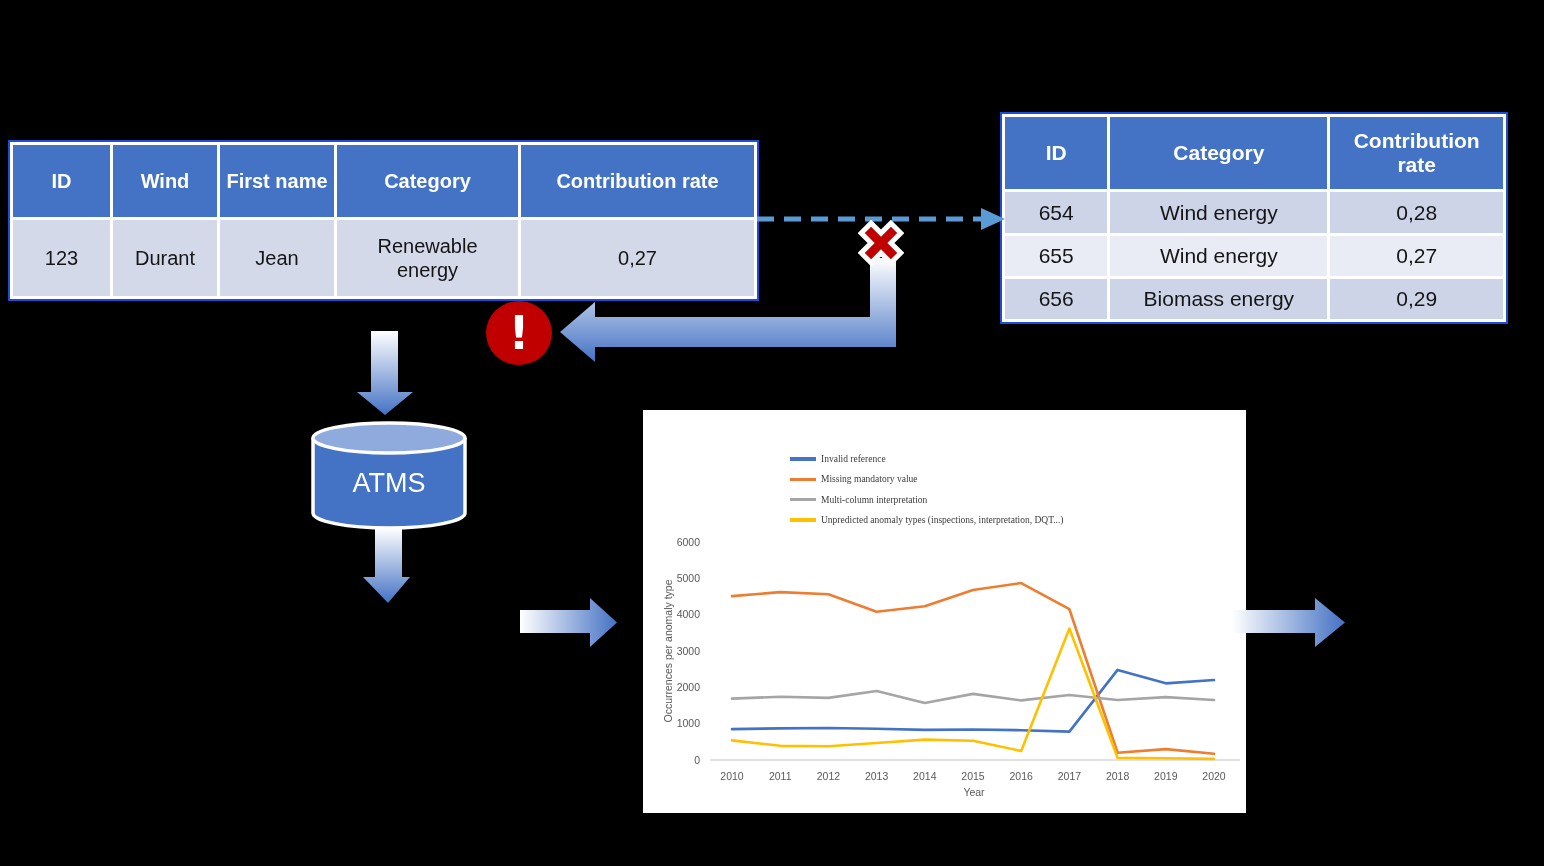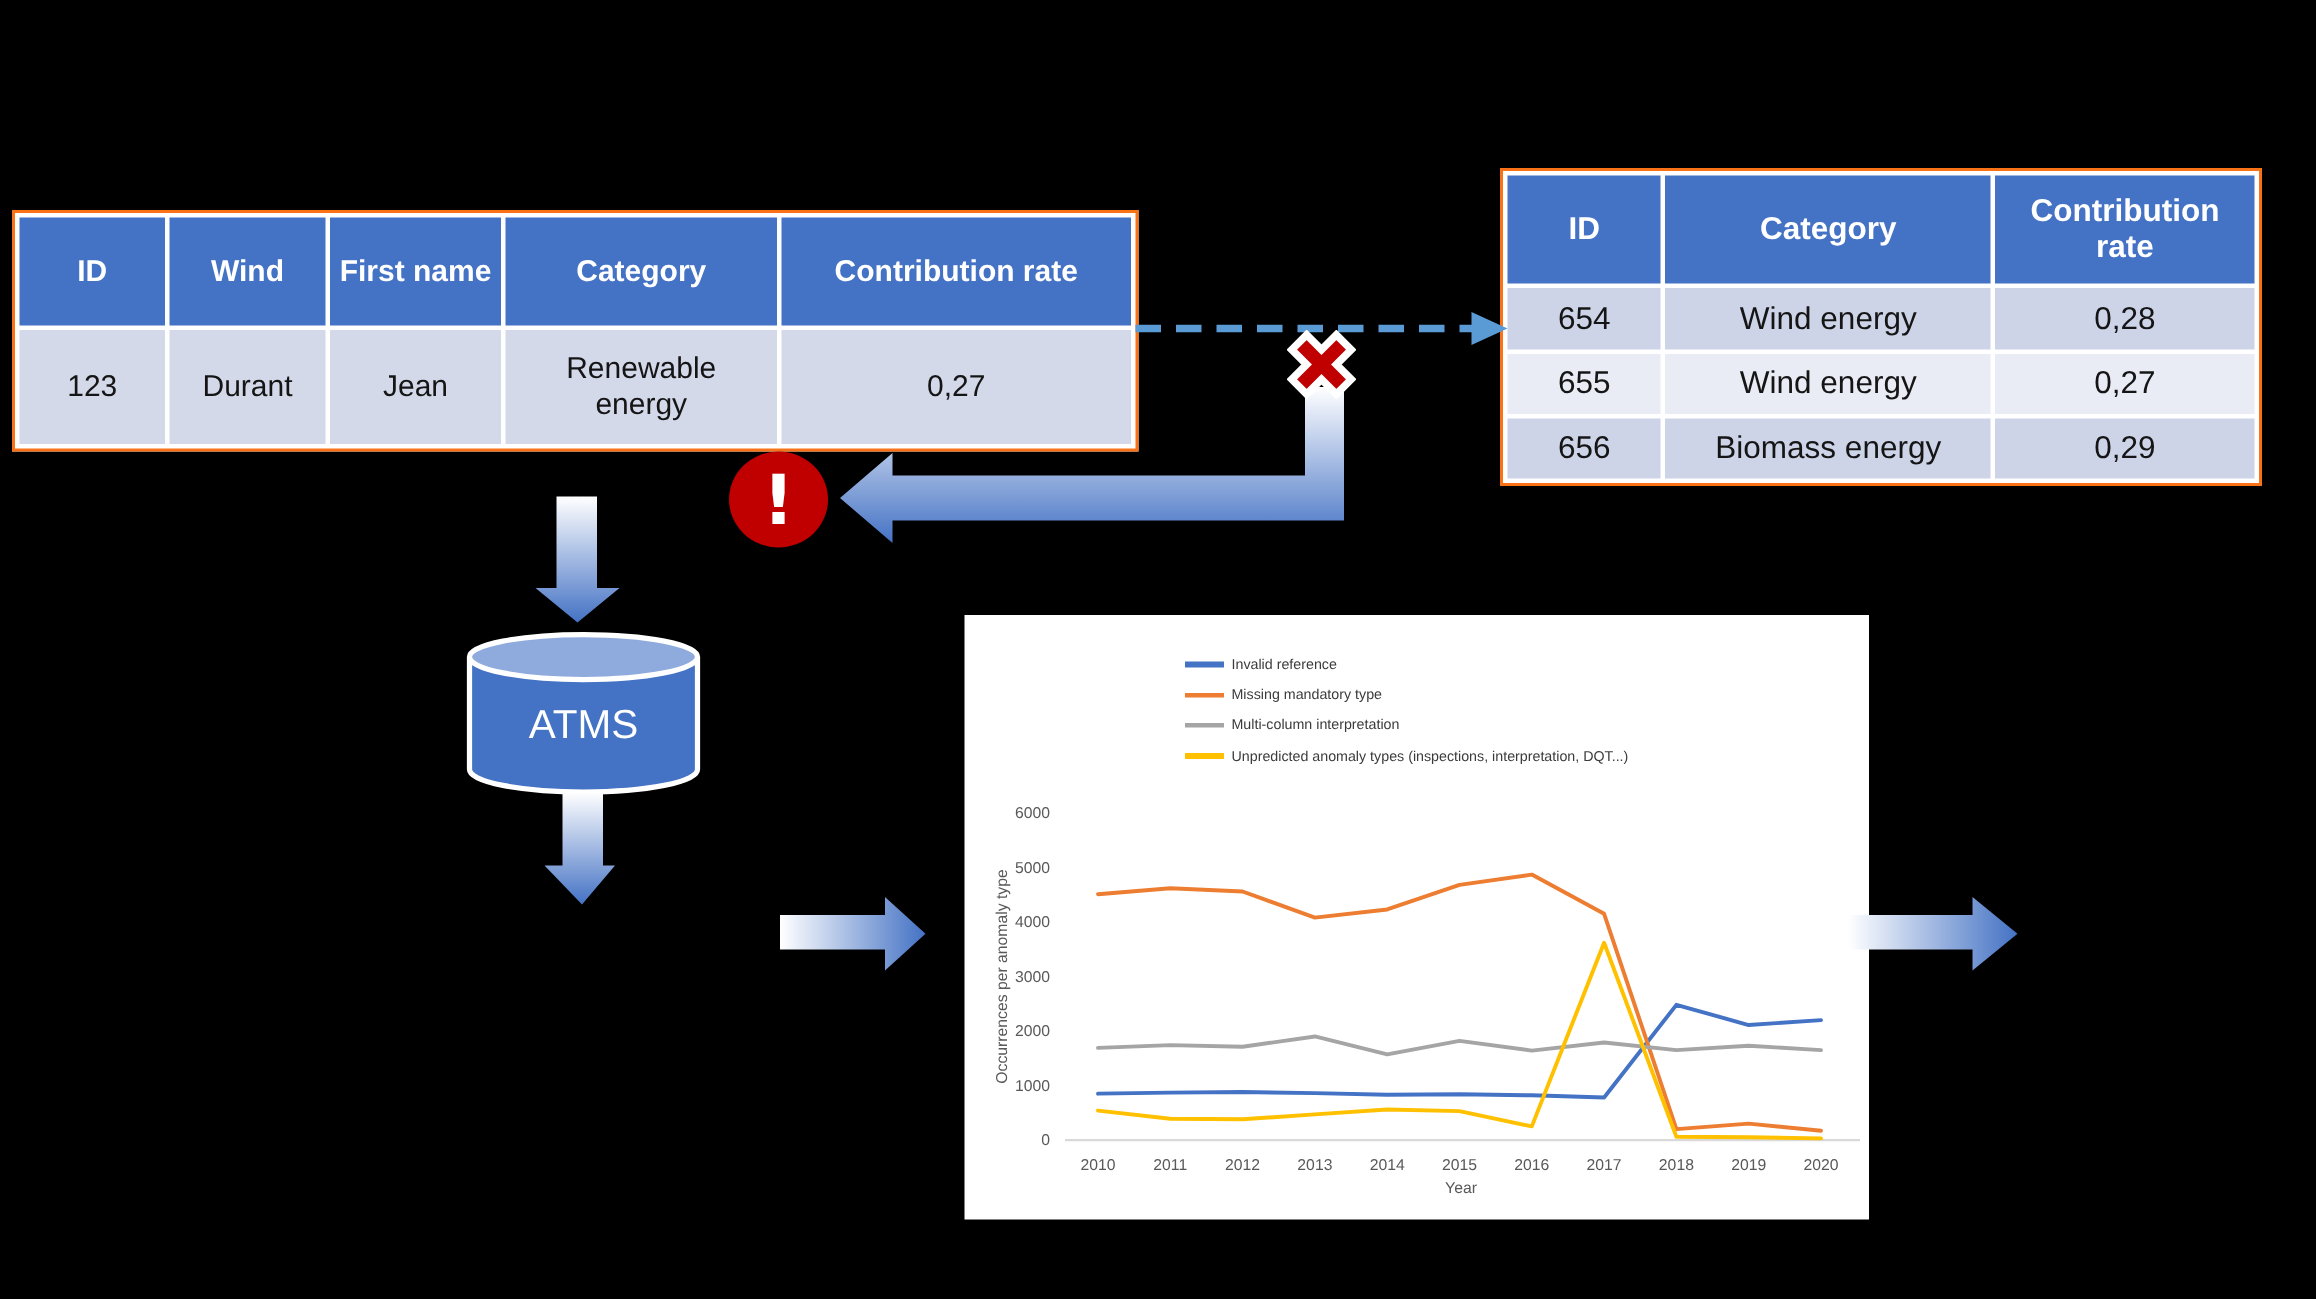--- a/index.html
+++ b/index.html
@@ -1,21 +1,21 @@
 <!DOCTYPE html>
 <html><head>
 <meta charset="utf-8">
 <style>
   html,body{margin:0;padding:0;background:#000;}
   #stage{position:relative;width:1544px;height:866px;background:#000;overflow:hidden;
          font-family:"Liberation Sans",sans-serif;}
 
   
   table.dtable{border-collapse:separate;border-spacing:3px;background:#fff;
-               border:2px solid #f97316;table-layout:fixed;}
+               border:2px solid #1d4ed8;table-layout:fixed;}
   table.dtable th{background:#4472C4;color:#fff;font-weight:bold;text-align:center;
                   vertical-align:middle;line-height:1.15;}
   table.dtable td{color:#151515;text-align:center;vertical-align:middle;line-height:1.2;}
 
   #left-table{position:absolute;left:8px;top:140px;width:747px;height:158px;}
   #left-table th{font-size:20px;height:72px;padding:0 6px;}
   #left-table td{font-size:20px;height:76px;background:#D4D9EA;padding:0 18px;}
 
   #right-table{position:absolute;left:1000px;top:112px;width:508px;height:212px;}
   #right-table th{font-size:21px;height:72px;padding:0 8px;}
@@ -32,21 +32,21 @@
                      font-family:"DejaVu Sans",sans-serif;}
   #partial-word{position:absolute;left:376px;top:331px;width:30px;height:15px;
                 overflow:hidden;}
   #partial-word span{display:block;margin-top:-8px;font-size:20px;color:#111;}
 
   
   #chart-panel{position:absolute;left:643px;top:410px;width:603px;height:403px;
                background:#fff;}
   #chart-title{position:absolute;left:0;top:12px;width:100%;text-align:center;
                font-size:14px;color:#595959;}
-  #chart-legend{position:absolute;left:147px;top:23px;}
+  #chart-legend{position:absolute;left:147px;top:39px;font-family:Liberation Serif, serif;}
   .legend-item{display:flex;align-items:center;height:20.3px;}
   .legend-swatch{display:inline-block;width:26px;height:3.5px;margin-right:5px;}
   .legend-label{font-size:9.5px;color:#3b3b3b;white-space:nowrap;}
   #chart-ylabel{position:absolute;left:25px;top:241px;transform:translate(-50%,-50%) rotate(-90deg);
                 font-size:10.5px;color:#595959;white-space:nowrap;}
   #chart-xlabel{position:absolute;left:0;top:376px;width:662px;text-align:center;
                 font-size:10.5px;color:#595959;}
   #chart-svg{position:absolute;left:0;top:0;}
 </style>
 </head>
@@ -174,21 +174,21 @@
   </svg>
 
   <div id="chart-panel">
     <div id="chart-legend">
         <div class="legend-item">
           <span class="legend-swatch" style="background: rgb(68, 114, 196);"></span>
           <span class="legend-label">Invalid reference</span>
         </div>
         <div class="legend-item">
           <span class="legend-swatch" style="background: rgb(237, 125, 49);"></span>
-          <span class="legend-label">Missing mandatory type</span>
+          <span class="legend-label">Missing mandatory value</span>
         </div>
         <div class="legend-item">
           <span class="legend-swatch" style="background: rgb(165, 165, 165);"></span>
           <span class="legend-label">Multi-column interpretation</span>
         </div>
         <div class="legend-item">
           <span class="legend-swatch" style="background: rgb(255, 192, 0);"></span>
           <span class="legend-label">Unpredicted anomaly types (inspections, interpretation, DQT...)</span>
         </div>
       </div>

